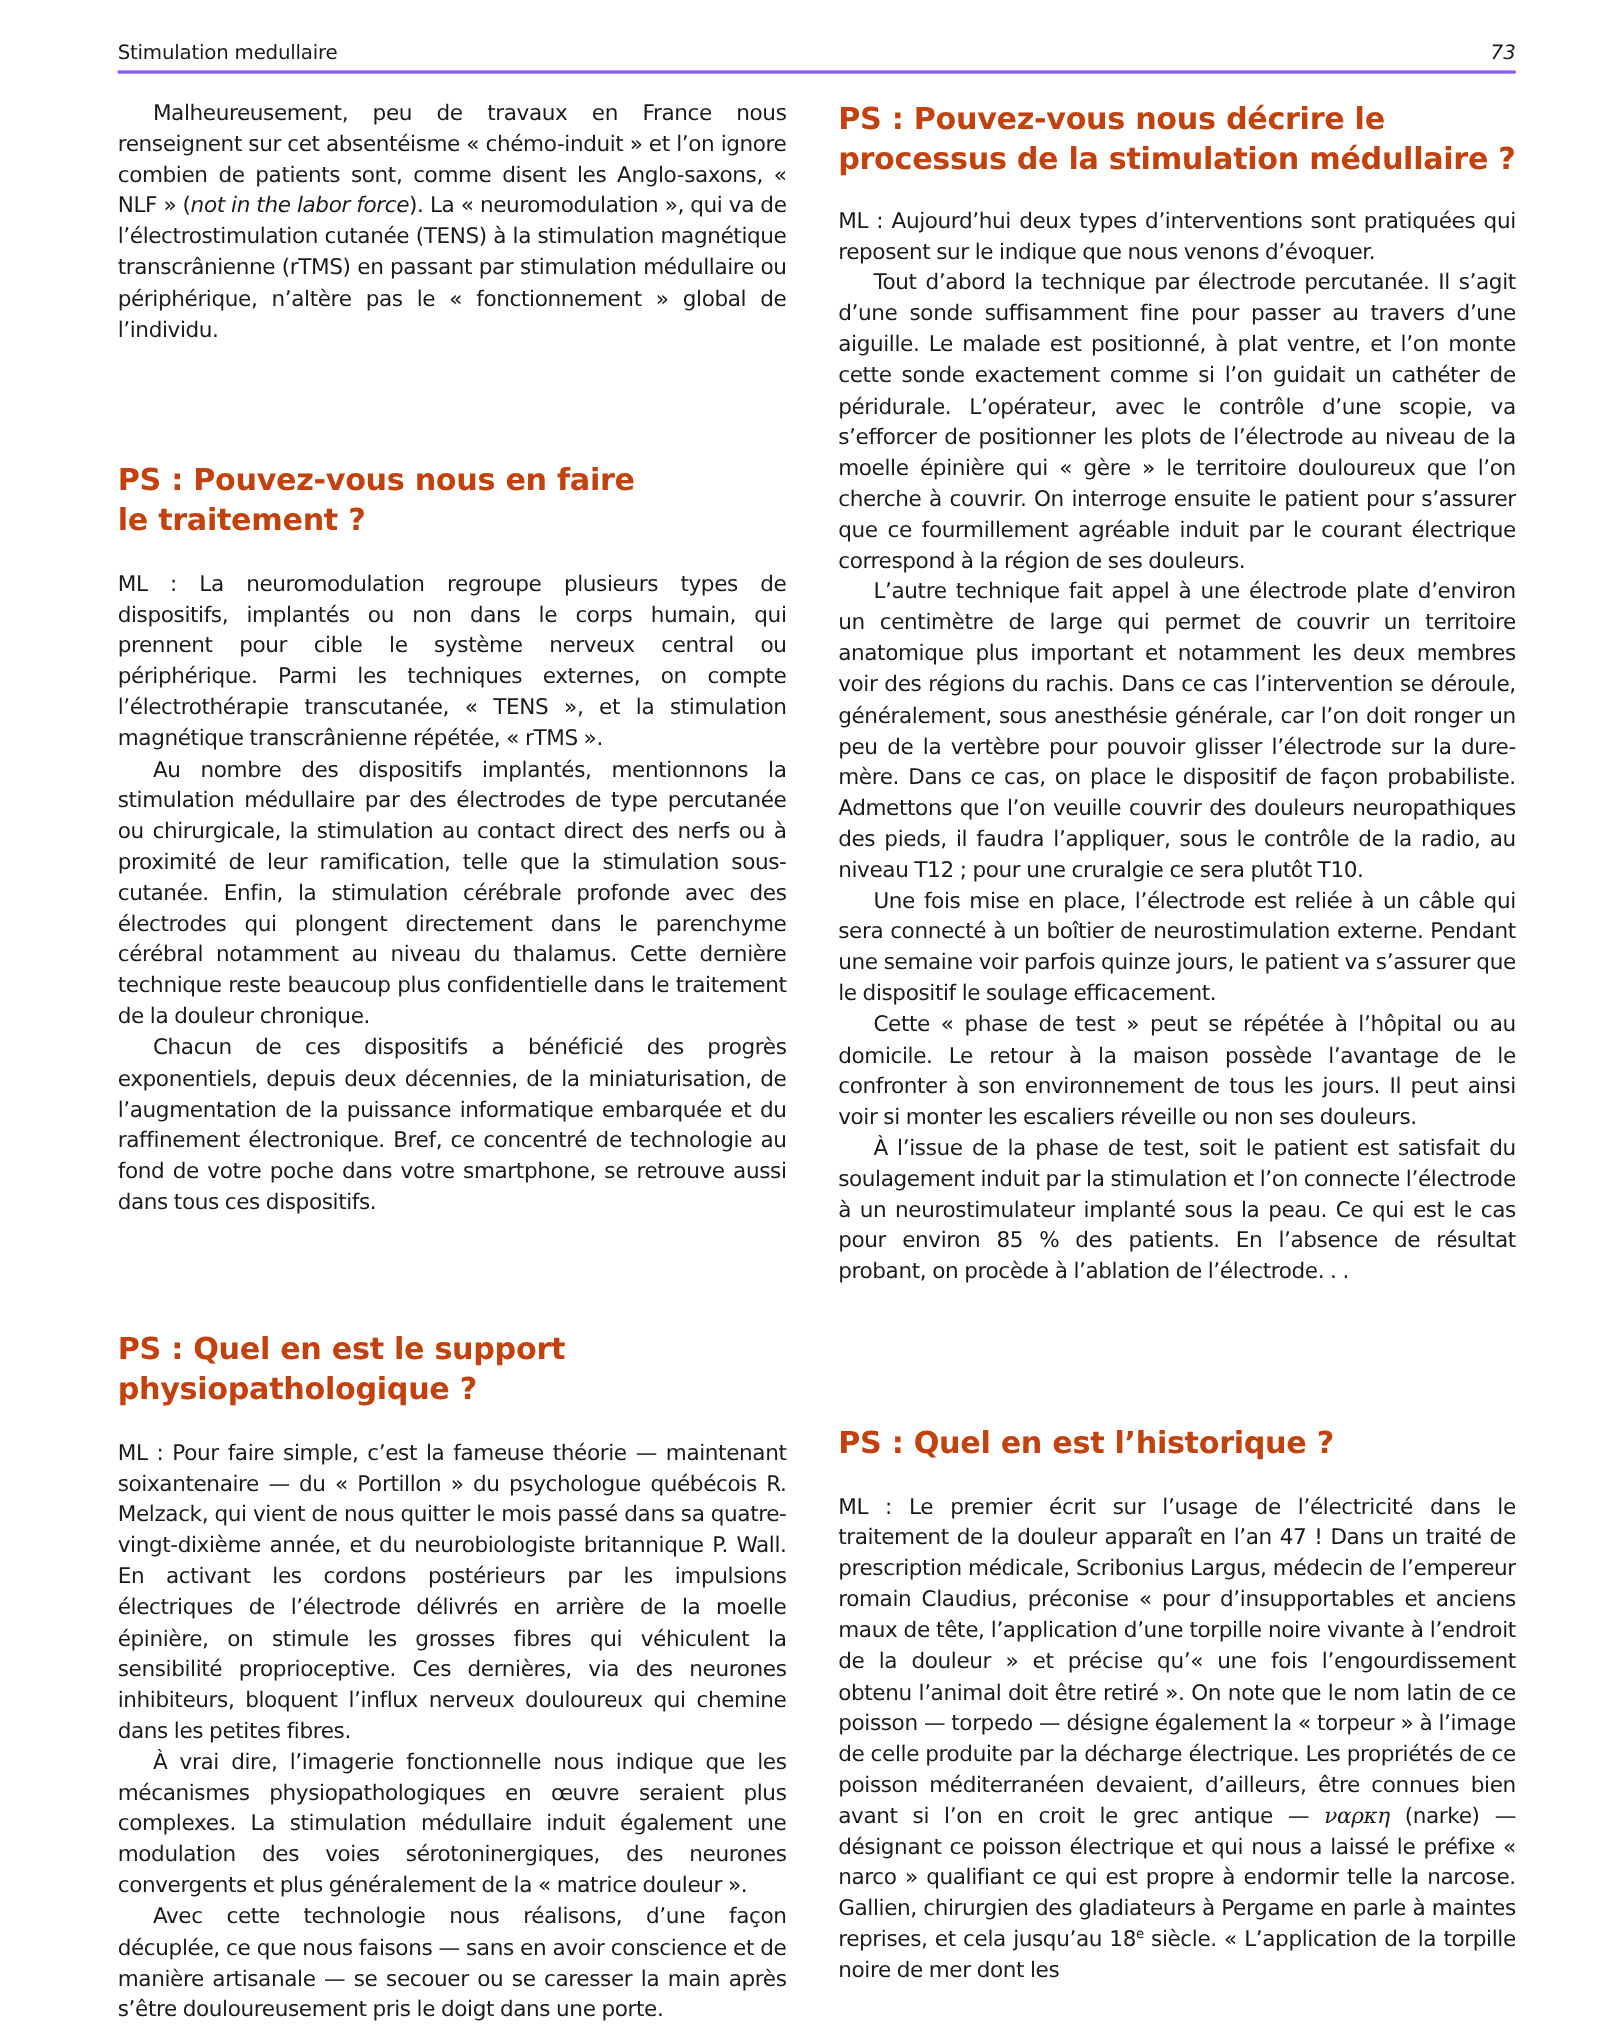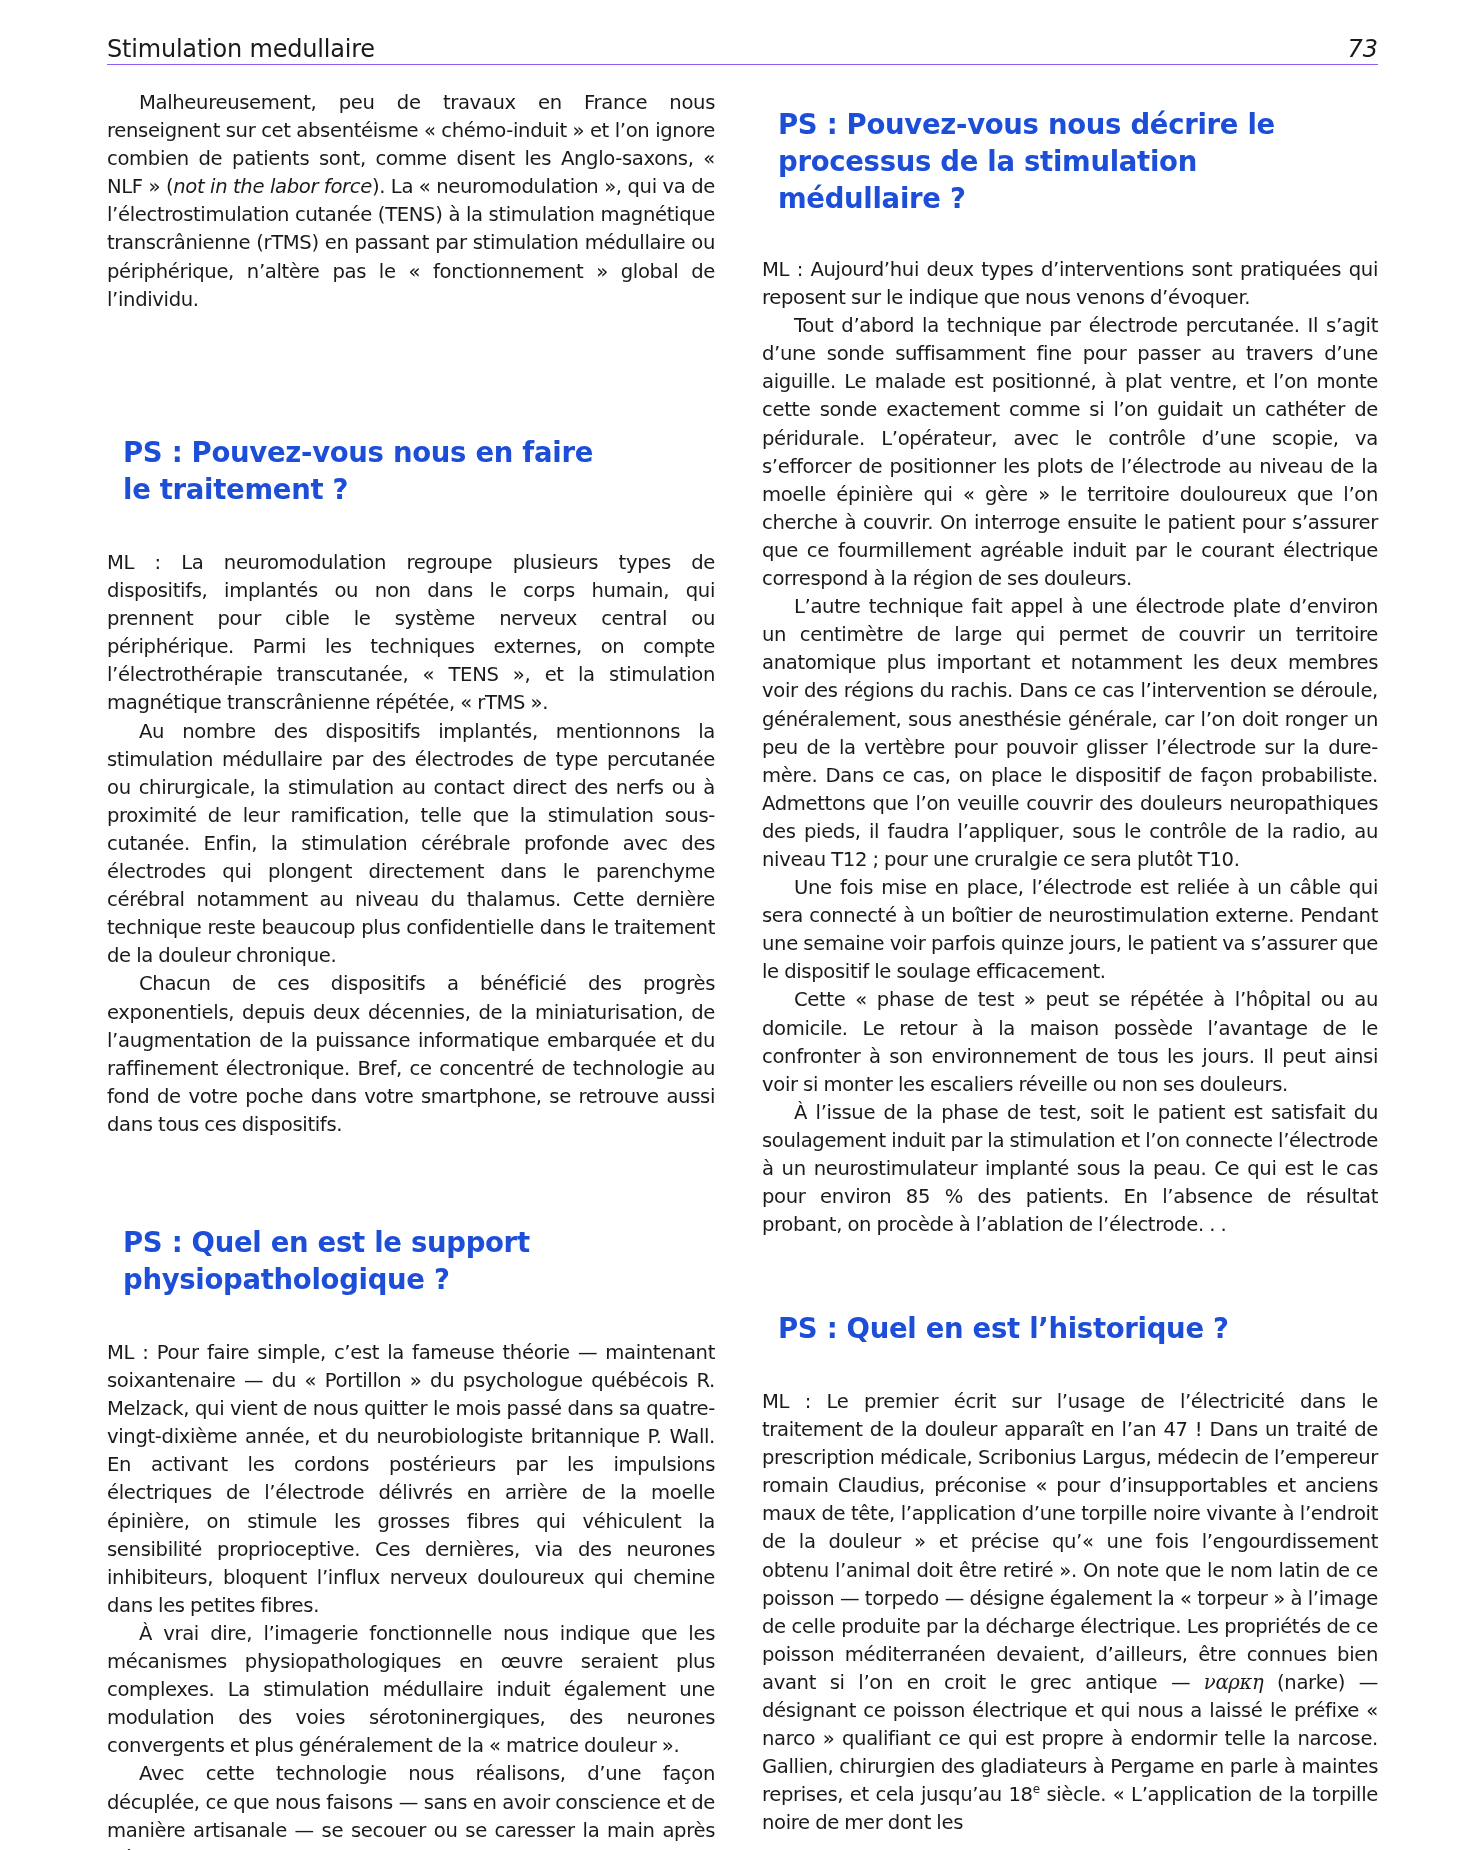--- a/index.html
+++ b/index.html
@@ -1,29 +1,29 @@
 <!DOCTYPE html>
 <html><head>
 <meta charset="utf-8">
 <style>
   html, body { margin:0; padding:0; background:#ffffff; }
   body { width:1466px; height:1850px; position:relative; overflow:hidden;
          font-family:"DejaVu Sans", "Liberation Sans", sans-serif; color:#1a1a1a; }
   .running-head { position:absolute; left:107px; top:36px; width:1271px; height:28px;
-                  border-bottom:1px solid #8b5cf6; font-size:24px; line-height:26px; }
+                  border-bottom:3px solid #8b5cf6; font-size:18px; line-height:26px; }
   .running-head .title { position:absolute; left:0; top:0; letter-spacing:-0.2px; }
   .running-head .pageno { position:absolute; right:0; top:0;font-style:italic; }
   .col { position:absolute; top:0; }
   .col.left { left:107px; width:608px; }
   .col.right { left:762px; width:616px; }
   .block { position:absolute; left:0; right:0; }
   p { margin:0; font-size:19.6px; line-height:28.1px; text-align:justify; hyphens:manual;
       letter-spacing:-0.35px; word-spacing:-0.5px; }
   p.indent { text-indent:32px; }
-  h2 { margin:16px; font-size:27.5px; line-height:37px; font-weight:bold; color:#1d4ed8;
+  h2 { margin:0; font-size:27.5px; line-height:37px; font-weight:bold; color:#c2410c;
        letter-spacing:-0.3px; }
   em { font-style:italic; }
   sup { font-size:12px; line-height:0; }
   .greek { font-family:"DejaVu Serif", serif; font-style:italic; }
 </style>
 </head>
 <body>
 
 <div class="running-head">
   <span class="title">Stimulation medullaire</span>

